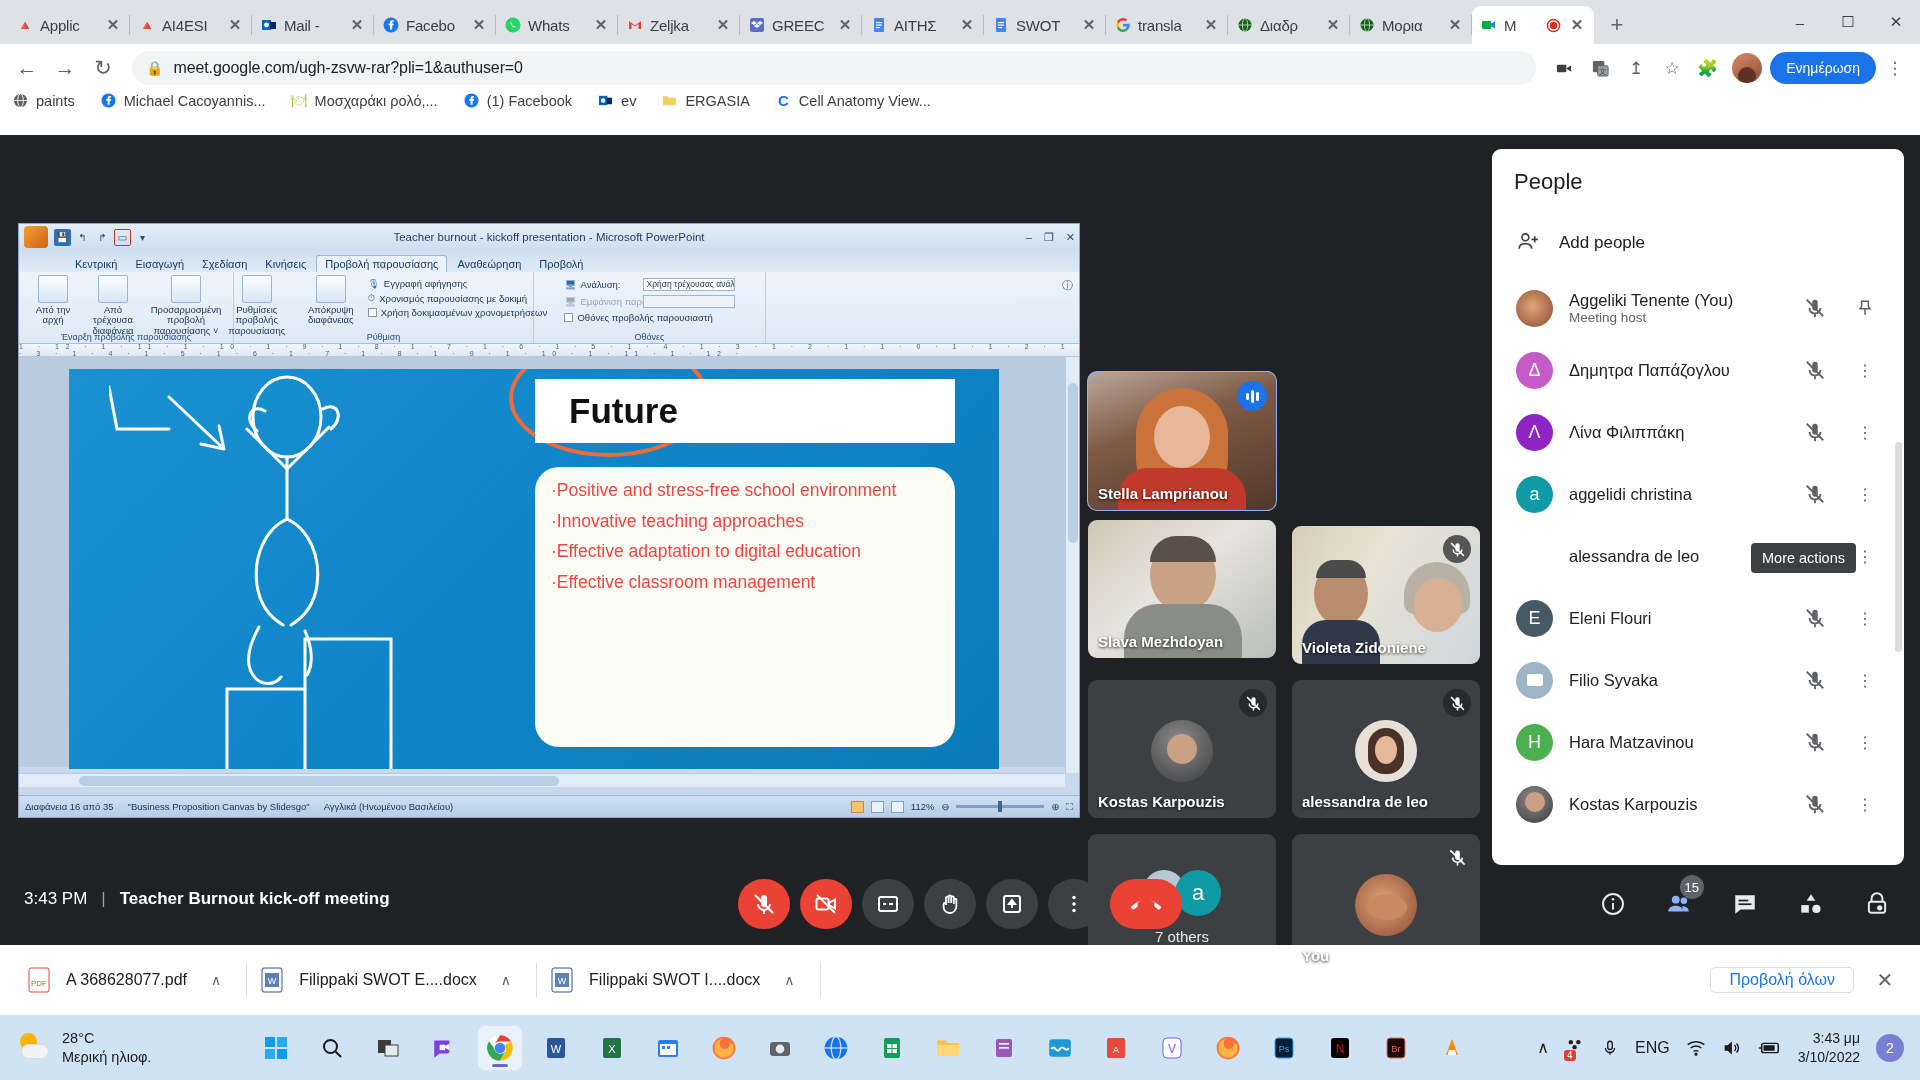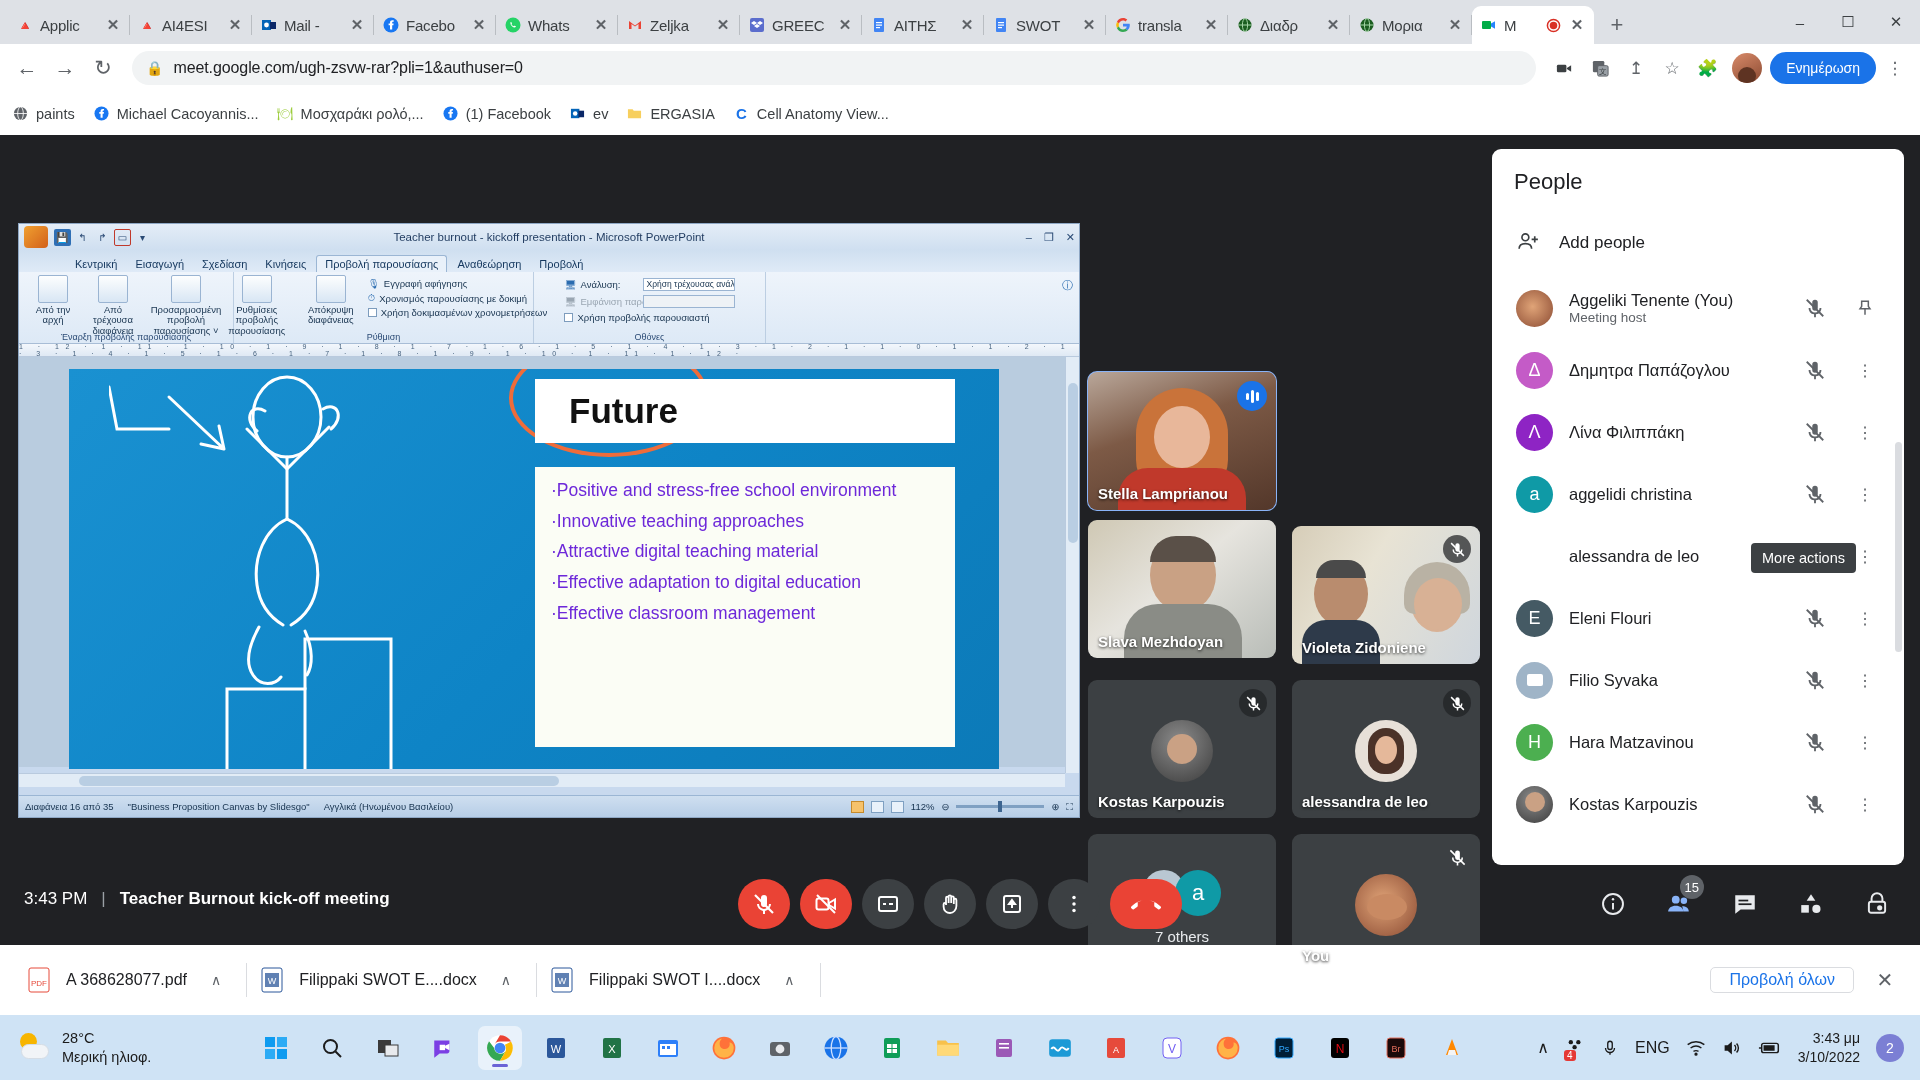--- a/index.html
+++ b/index.html
@@ -46,21 +46,21 @@
   .toolicon { width: 32px; height: 32px; display:flex; align-items:center; justify-content:center;
               font-size: 17px; color: #5f6368; }
   .avatar-chip { width: 30px; height: 30px; border-radius: 50%; background: linear-gradient(150deg,#d98b6a,#8a4a32); margin: 0 4px; overflow:hidden; position:relative;}
   .avatar-chip::after{content:"";position:absolute;left:6px;top:14px;width:18px;height:18px;border-radius:50%;background:#5e3322;}
   .update-btn {
     height: 32px; background: #1a73e8; color: #fff; border-radius: 16px;
     display: flex; align-items: center; padding: 0 16px; font-size: 14px; white-space: nowrap;
   }
   .kebab { width: 30px; height: 32px; display:flex; align-items:center; justify-content:center; font-size:17px; color:#5f6368;}
 
-  .bookmarks { height: 43px; background: #fff; display: flex; align-items: center; padding: 0 12px; gap: 18px; }
+  .bookmarks { height: 43px; background: #fff; display: flex; align-items: flex-start; padding: 0 12px; gap: 25px; }
   .bm { display: flex; align-items: center; gap: 7px; font-size: 14.5px; color: #3c4043; white-space: nowrap; }
   .bm-fav { width: 17px; height: 17px; flex:none; display:flex; align-items:center; justify-content:center; font-size:12px; }
 
   
   .meet { position: absolute; top: 135px; left: 0; width: 1920px; height: 810px; background: #202124; }
 
   .present-banner {
     position: absolute; left: 25px; top: 12px; width: 1455px; height: 56px;
     background: #3c4043; border-radius: 8px; display: flex; align-items: center; gap: 16px; padding: 0 18px;
   }
@@ -101,21 +101,21 @@
     position:absolute; left: 50px; top: 12px; width: 930px; height: 400px;
     background: linear-gradient(135deg,#1a91d1 0%, #0e84c6 55%, #0c7ab8 100%);
     overflow:hidden;
   }
   .slide .figure { position:absolute; left: 40px; top: 0; width: 380px; height: 400px; }
   .slide-title-box { position:absolute; left: 466px; top: 10px; width: 420px; height: 64px; background: #fff; display:flex; align-items:center; padding-left: 34px;}
   .slide-title { font-size: 35px; font-weight: bold; color: #111; }
   .circle-deco { position:absolute; left: 440px; top: -30px; width: 200px; height: 118px; border: 4px solid #ef6c3a; border-radius: 50%; border-top-color: transparent; }
   .slide-body {
     position:absolute; left: 466px; top: 98px; width: 420px; height: 280px;
-    background: #fbfdf5; padding: 12px 16px; color: #6d28d9; font-size: 17.5px; line-height: 1.35;
+    background: #fbfdf5; padding: 12px 16px; color: #ef4444; font-size: 17.5px; line-height: 1.35; border-radius: 24px;
   }
   .slide-body p { margin-bottom: 7px; }
 
   .ppt-hscroll { position:absolute; left:0; right: 14px; bottom: 30px; height: 14px; background:#e2ecf6; border-top:1px solid #b9cade;}
   .ppt-hscroll i { position:absolute; left: 60px; top:2px; width: 480px; height: 10px; background:#b9cee3; border-radius: 5px; display:block;}
   .ppt-vscroll { position:absolute; right: 0; top: 133px; bottom: 44px; width: 14px; background:#e2ecf6; border-left:1px solid #b9cade;}
   .ppt-vscroll i { position:absolute; left:2px; top: 26px; width: 10px; height: 160px; background:#b9cee3; border-radius:5px; display:block;}
 
   .ppt-status { position:absolute; left:0; right:0; bottom:0; height: 22px; background: linear-gradient(180deg,#cfdff0,#b6cde6);
                 display:flex; align-items:center; font-size: 9.5px; color:#17334f; padding: 0 6px; gap: 14px; border-top:1px solid #9bb6d4;}
@@ -537,21 +537,21 @@
               <span style="width:58px;">Ανάλυση:</span>
               <span class="rib-dd">Χρήση τρέχουσας ανάλ...</span>
             </div>
             <div class="rib-row dim">
               <span>🖥</span>
               <span style="width:58px;">Εμφάνιση παρουσίασης σε:</span>
               <span class="rib-dd dis"></span>
             </div>
             <div class="rib-row">
               <span class="rib-chk"></span>
-              <span>Χρήση προβολής παρουσιαστή</span>
+              <span>Οθόνες προβολής παρουσιαστή</span>
             </div>
           </div>
           <div class="lbl">Οθόνες</div>
         </div>
         <div style="flex:1;"></div>
         <div style="position:absolute;right:6px;top:6px;color:#2b6cb0;font-size:11px;">ⓘ</div>
       </div>
 
       <div class="ppt-ruler">1 · 12 · 1 · 11 · 1 · 10 · 1 · 9 · 1 · 8 · 1 · 7 · 1 · 6 · 1 · 5 · 1 · 4 · 1 · 3 · 1 · 2 · 1 · 1 · 0 · 1 · 1 · 2 · 1 · 3 · 1 · 4 · 1 · 5 · 1 · 6 · 1 · 7 · 1 · 8 · 1 · 9 · 1 · 10 · 1 · 11 · 1 · 12 ·</div>
 
@@ -579,21 +579,20 @@
 
           <div class="circle-deco"></div>
 
           <div class="slide-title-box">
             <div class="slide-title">Future</div>
           </div>
 
           <div class="slide-body">
             <p>·Positive and stress-free  school environment</p>
             <p>·Innovative teaching approaches</p>
-            <p>·Attractive digital teaching material</p>
             <p>·Effective adaptation to digital education</p>
             <p>·Effective classroom management</p>
           </div>
         </div>
       </div>
 
       <div class="ppt-vscroll">
           <i></i>
         </div>
       <div class="ppt-hscroll">

